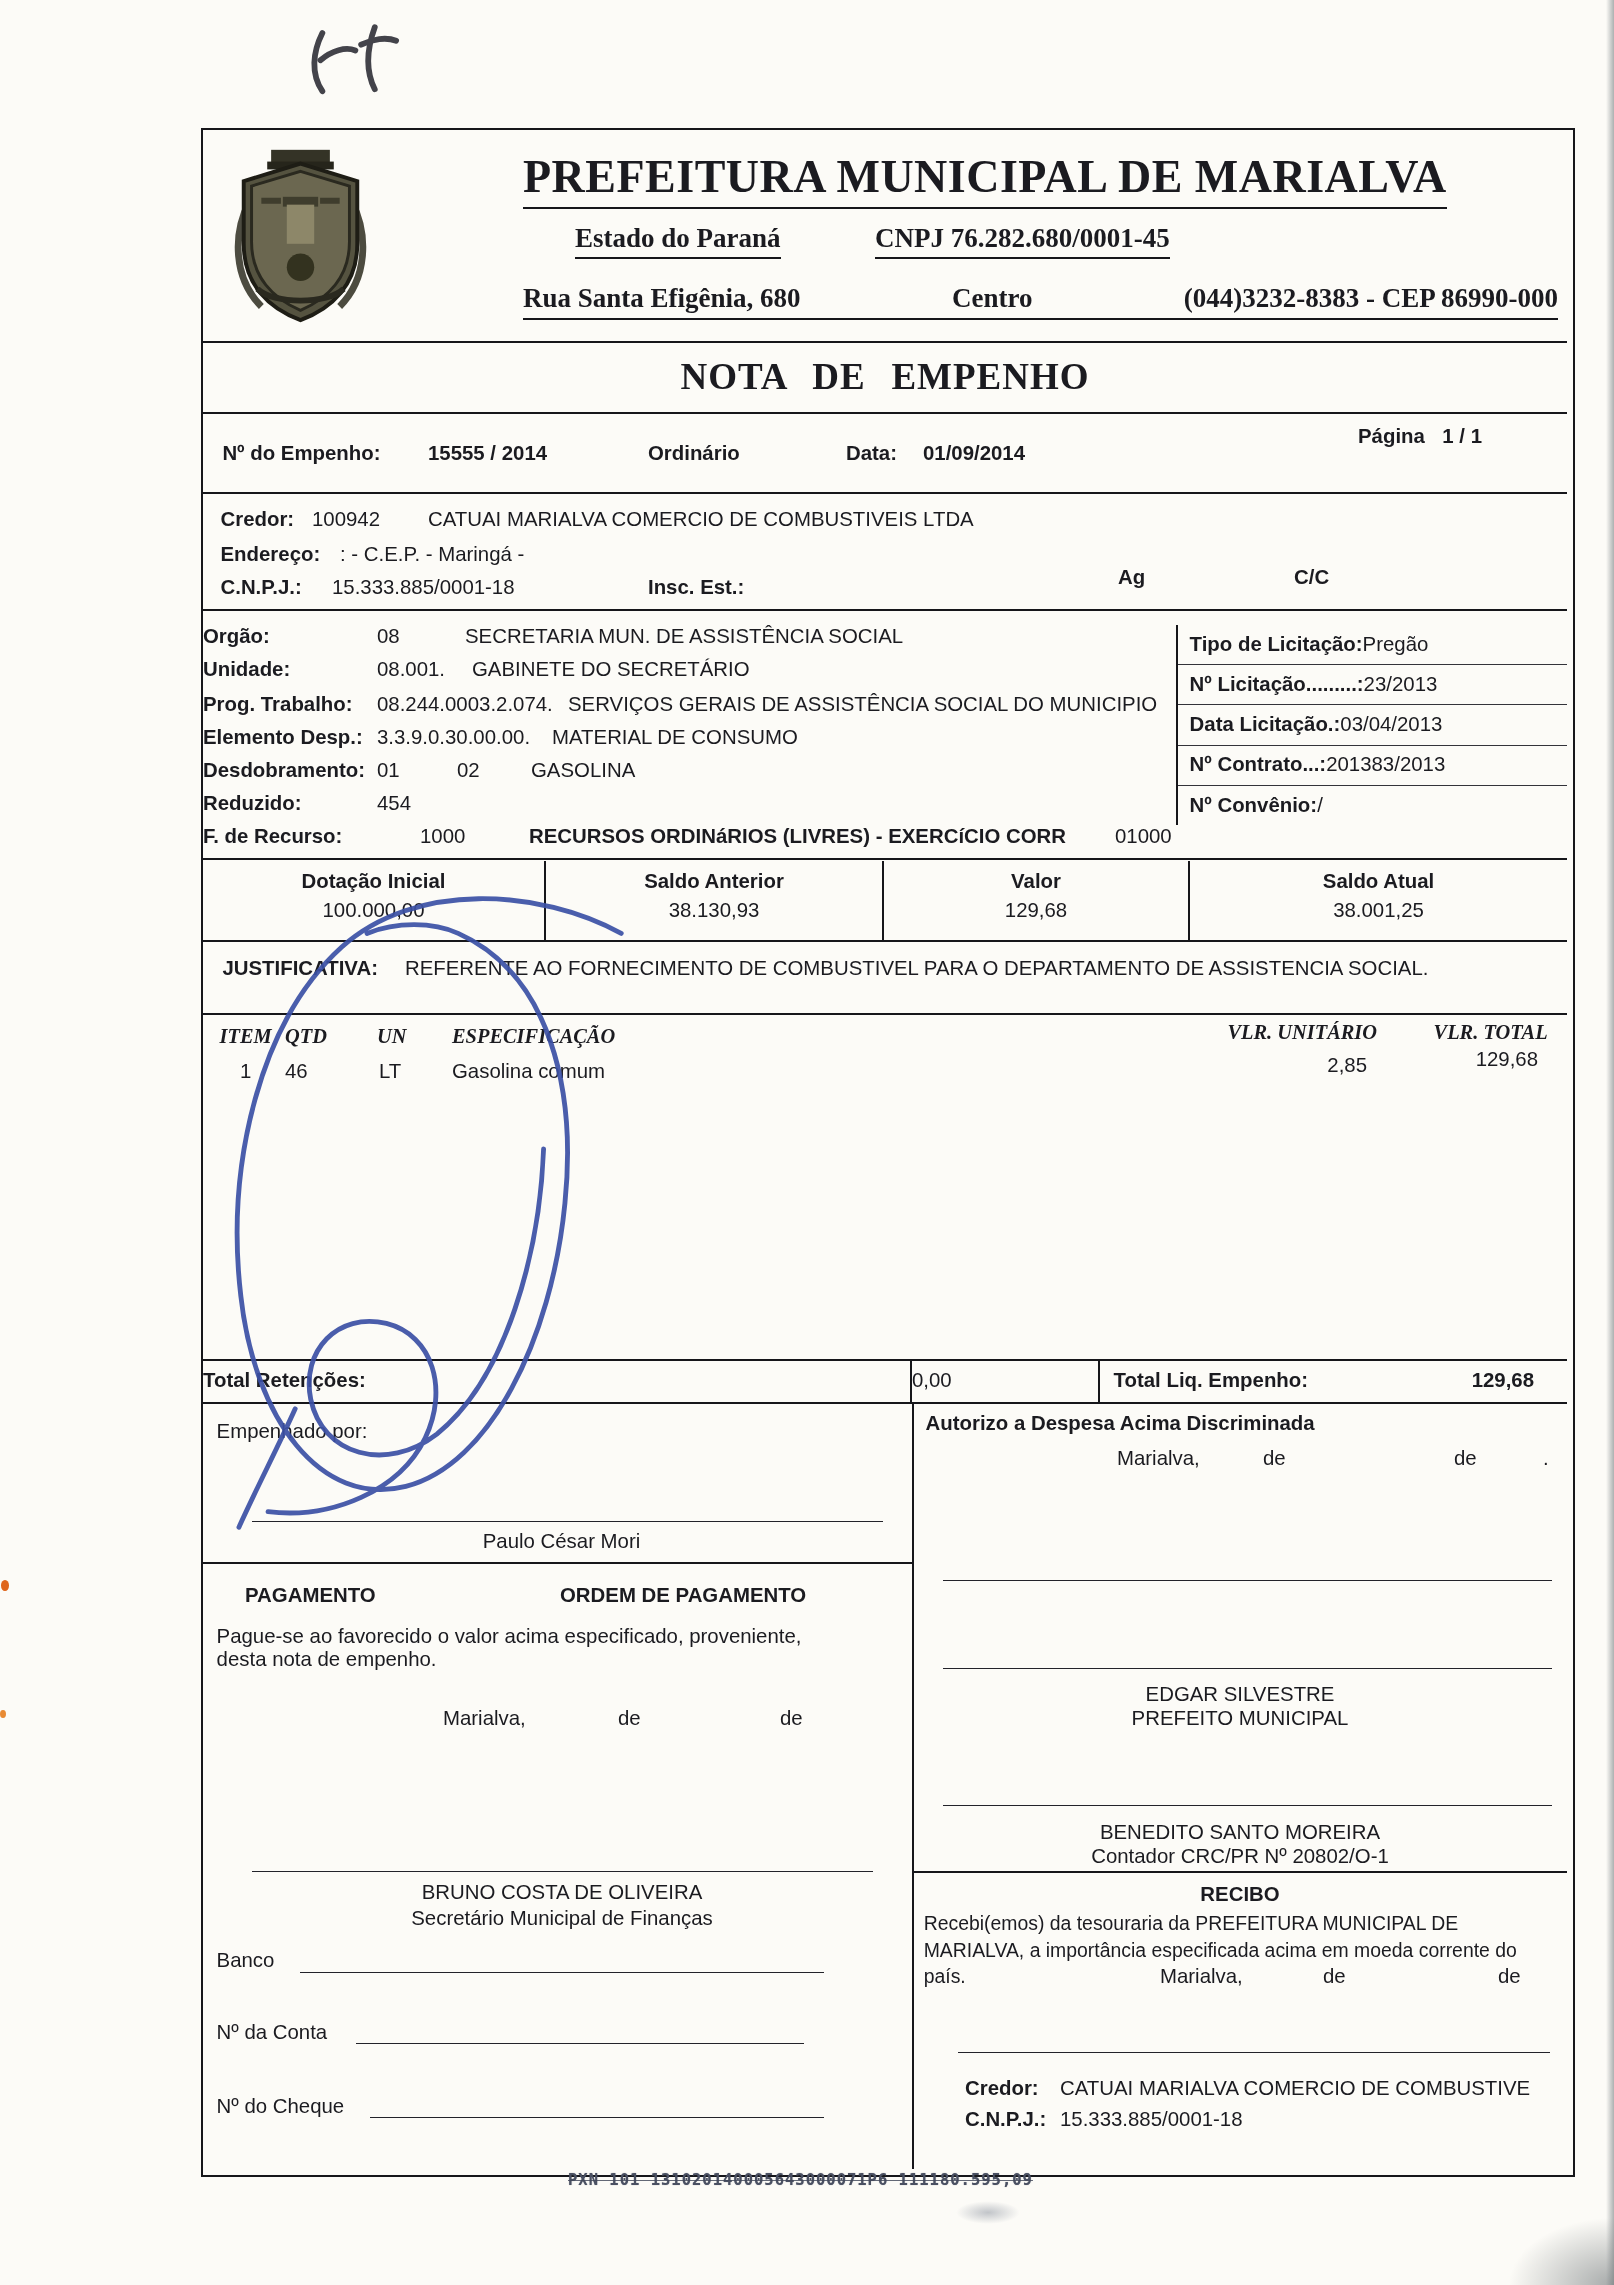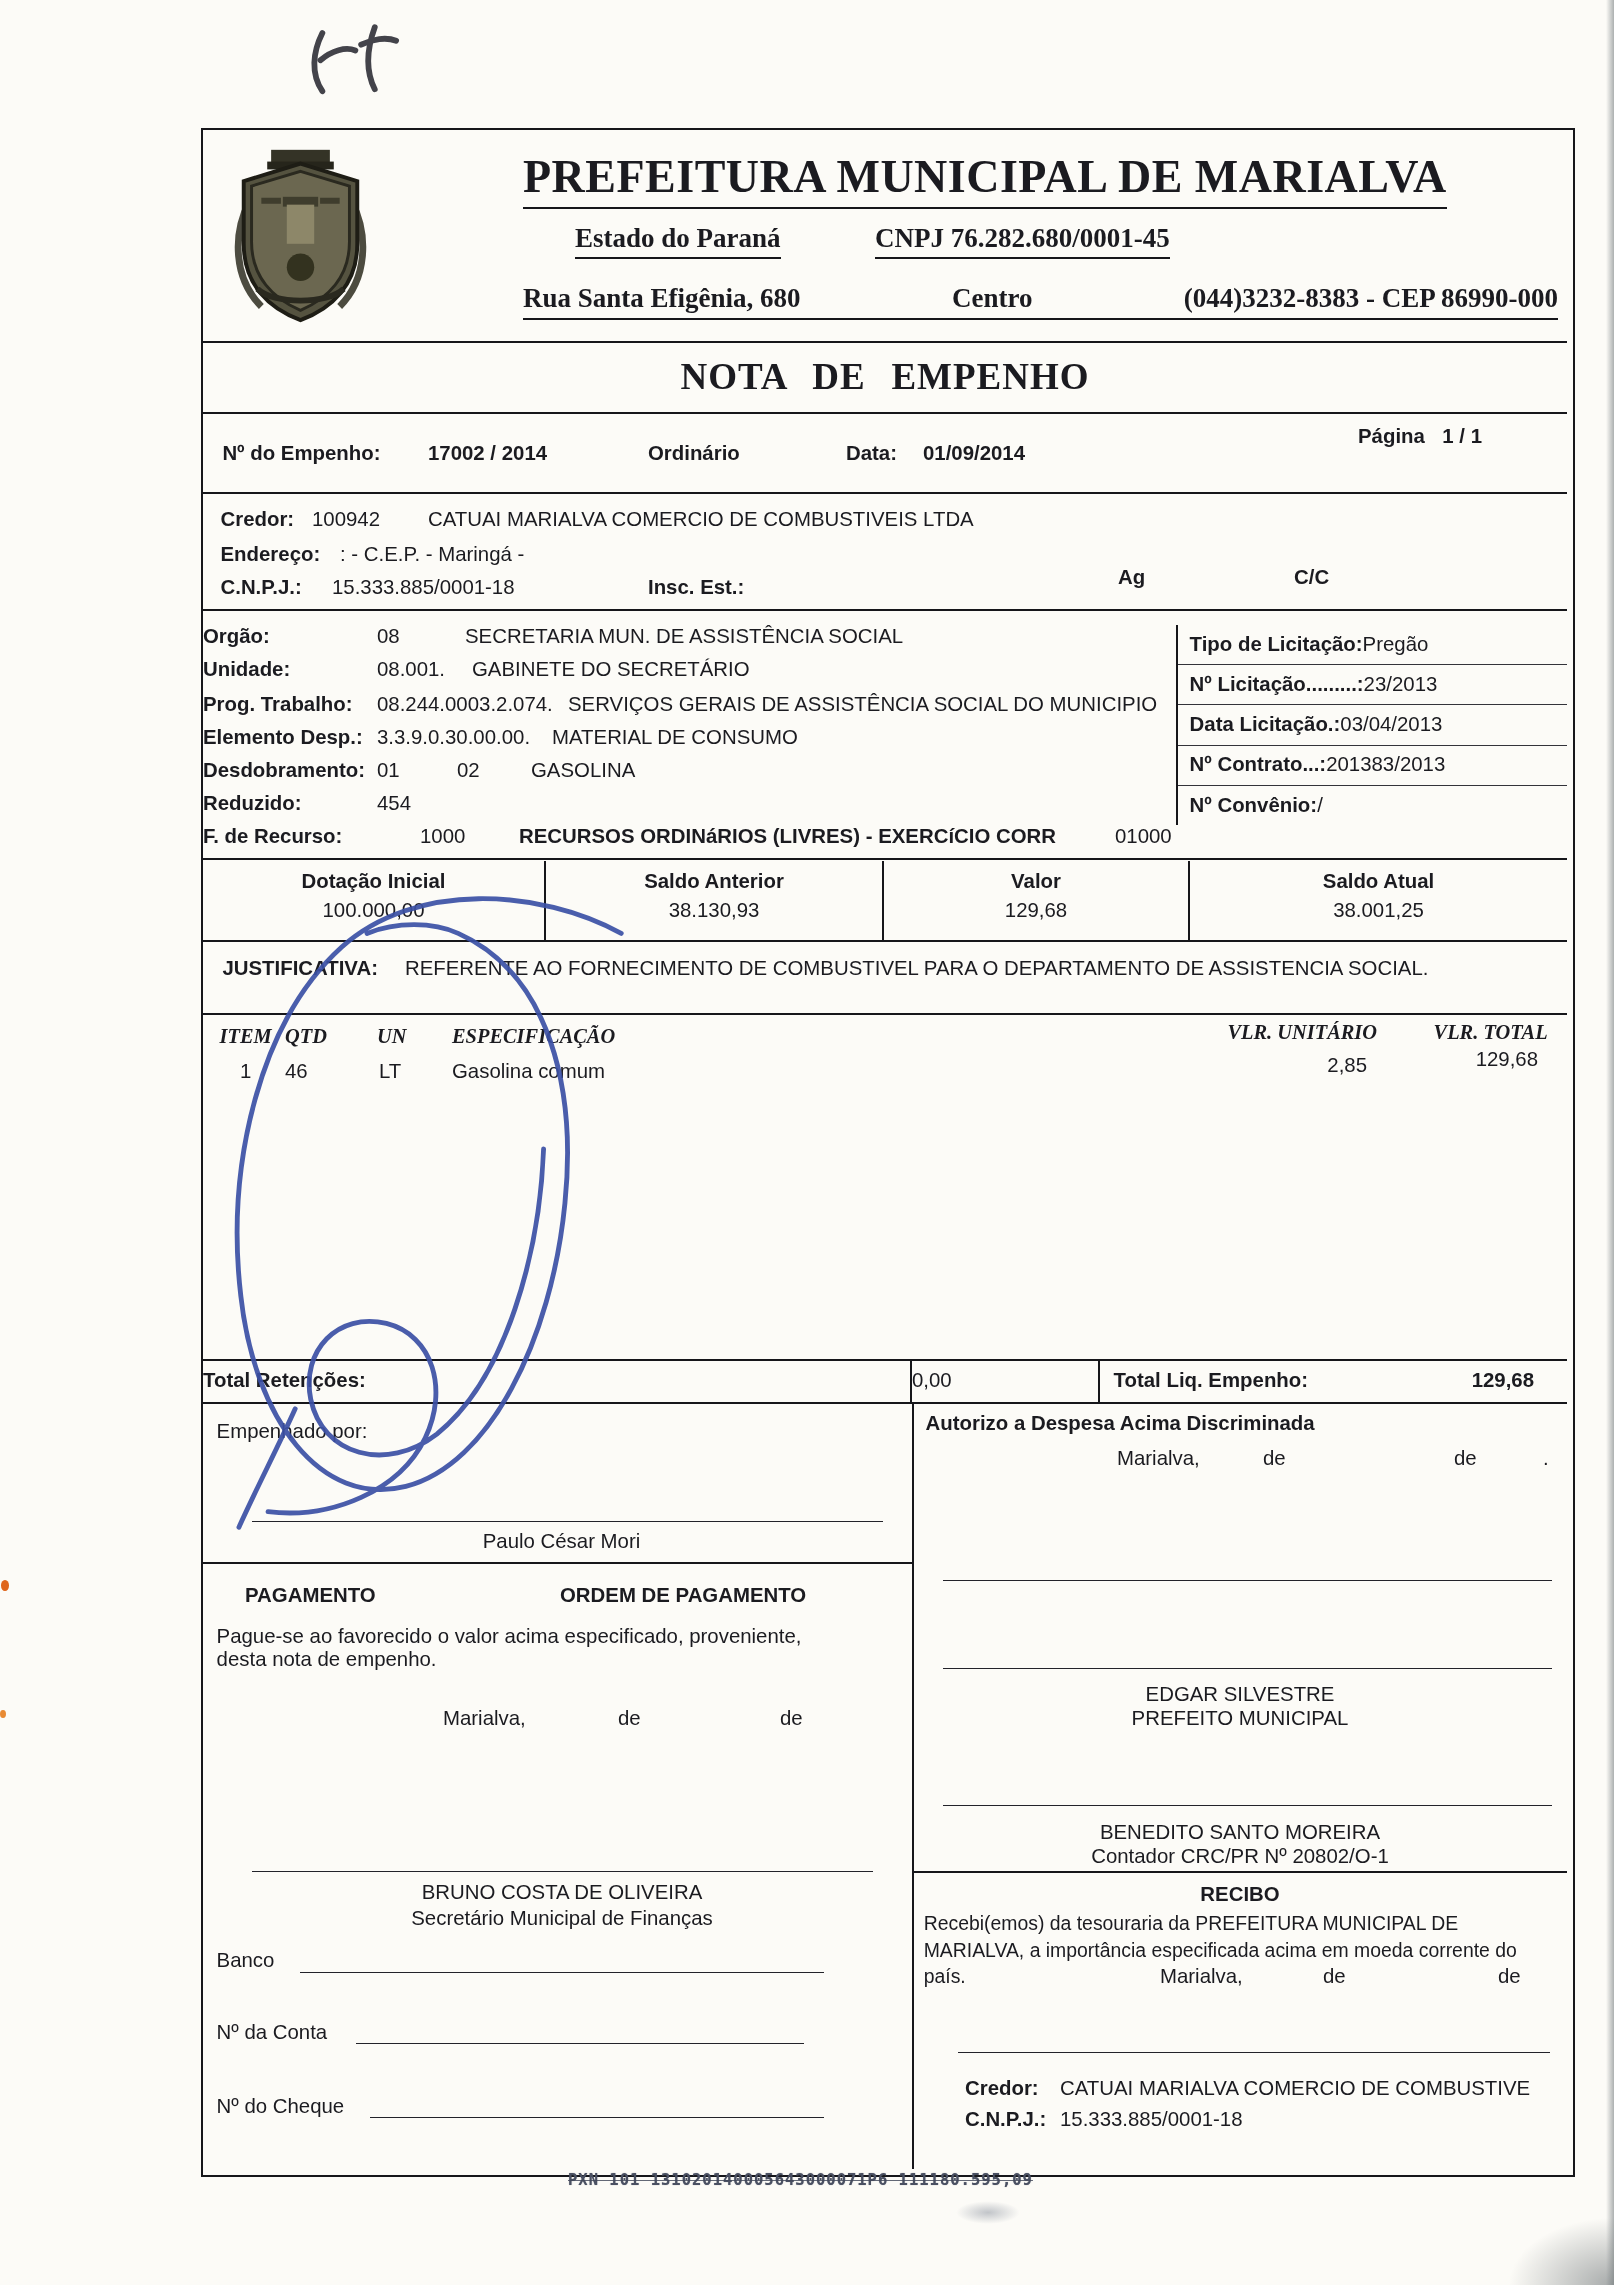--- a/index.html
+++ b/index.html
@@ -80,21 +80,21 @@
         <span class="ser b">(044)3232-8383  -  CEP 86990-000</span>
       </div>
     </section>
 
     <section class="sec bb" style="top:213px;height:71px">
       <div class="ser b" id="doc-title">NOTA  DE  EMPENHO</div>
     </section>
 
     <section class="sec bb" style="top:283px;height:81px">
       <span class="abs b" style="left:19.4px;top:29px">Nº do Empenho:</span>
-      <span class="abs b" style="left:225px;top:29px">17002 / 2014</span>
+      <span class="abs b" style="left:225px;top:29px">15555 / 2014</span>
       <span class="abs b" style="left:445px;top:29px">Ordinário</span>
       <span class="abs b" style="left:643px;top:29px">Data:</span>
       <span class="abs b" style="left:720px;top:29px">01/09/2014</span>
       <span class="abs b" style="left:1155px;top:11.6px"><span style="margin-right:17.5px">Página</span><span>1 / 1</span></span>
     </section>
 
     <section class="sec bb" style="top:364px;height:117px">
       <span class="abs b" style="left:17.5px;top:13.6px">Credor:</span>
       <span class="abs" style="left:109px;top:13.6px">100942</span>
       <span class="abs" style="left:225px;top:13.6px">CATUAI MARIALVA COMERCIO DE COMBUSTIVEIS LTDA</span>
@@ -128,21 +128,21 @@
       <span class="abs b r" style="left:0;top:148px;width:167px">Desdobramento:</span>
       <span class="abs" style="left:174px;top:148px">01</span>
       <span class="abs" style="left:254px;top:148px">02</span>
       <span class="abs" style="left:328px;top:148px">GASOLINA</span>
 
       <span class="abs b r" style="left:0;top:181px;width:167px">Reduzido:</span>
       <span class="abs" style="left:174px;top:181px">454</span>
 
       <span class="abs b r" style="left:0;top:214px;width:167px">F. de Recurso:</span>
       <span class="abs" style="left:217px;top:214px">1000</span>
-      <span class="abs b" style="left:316px;top:214px">RECURSOS ORDINáRIOS (LIVRES) - EXERCíCIO CORR</span>
+      <span class="abs b" style="left:326px;top:214px">RECURSOS ORDINáRIOS (LIVRES) - EXERCíCIO CORR</span>
       <span class="abs" style="left:912px;top:214px">01000</span>
 
       <div class="lic-col">
         <div class="lic-row">
             <span class="b">Tipo de Licitação:</span>
             <span>Pregão</span>
           </div>
         <div class="lic-row">
             <span class="b">Nº Licitação.........:</span>
             <span> 23/2013</span>

